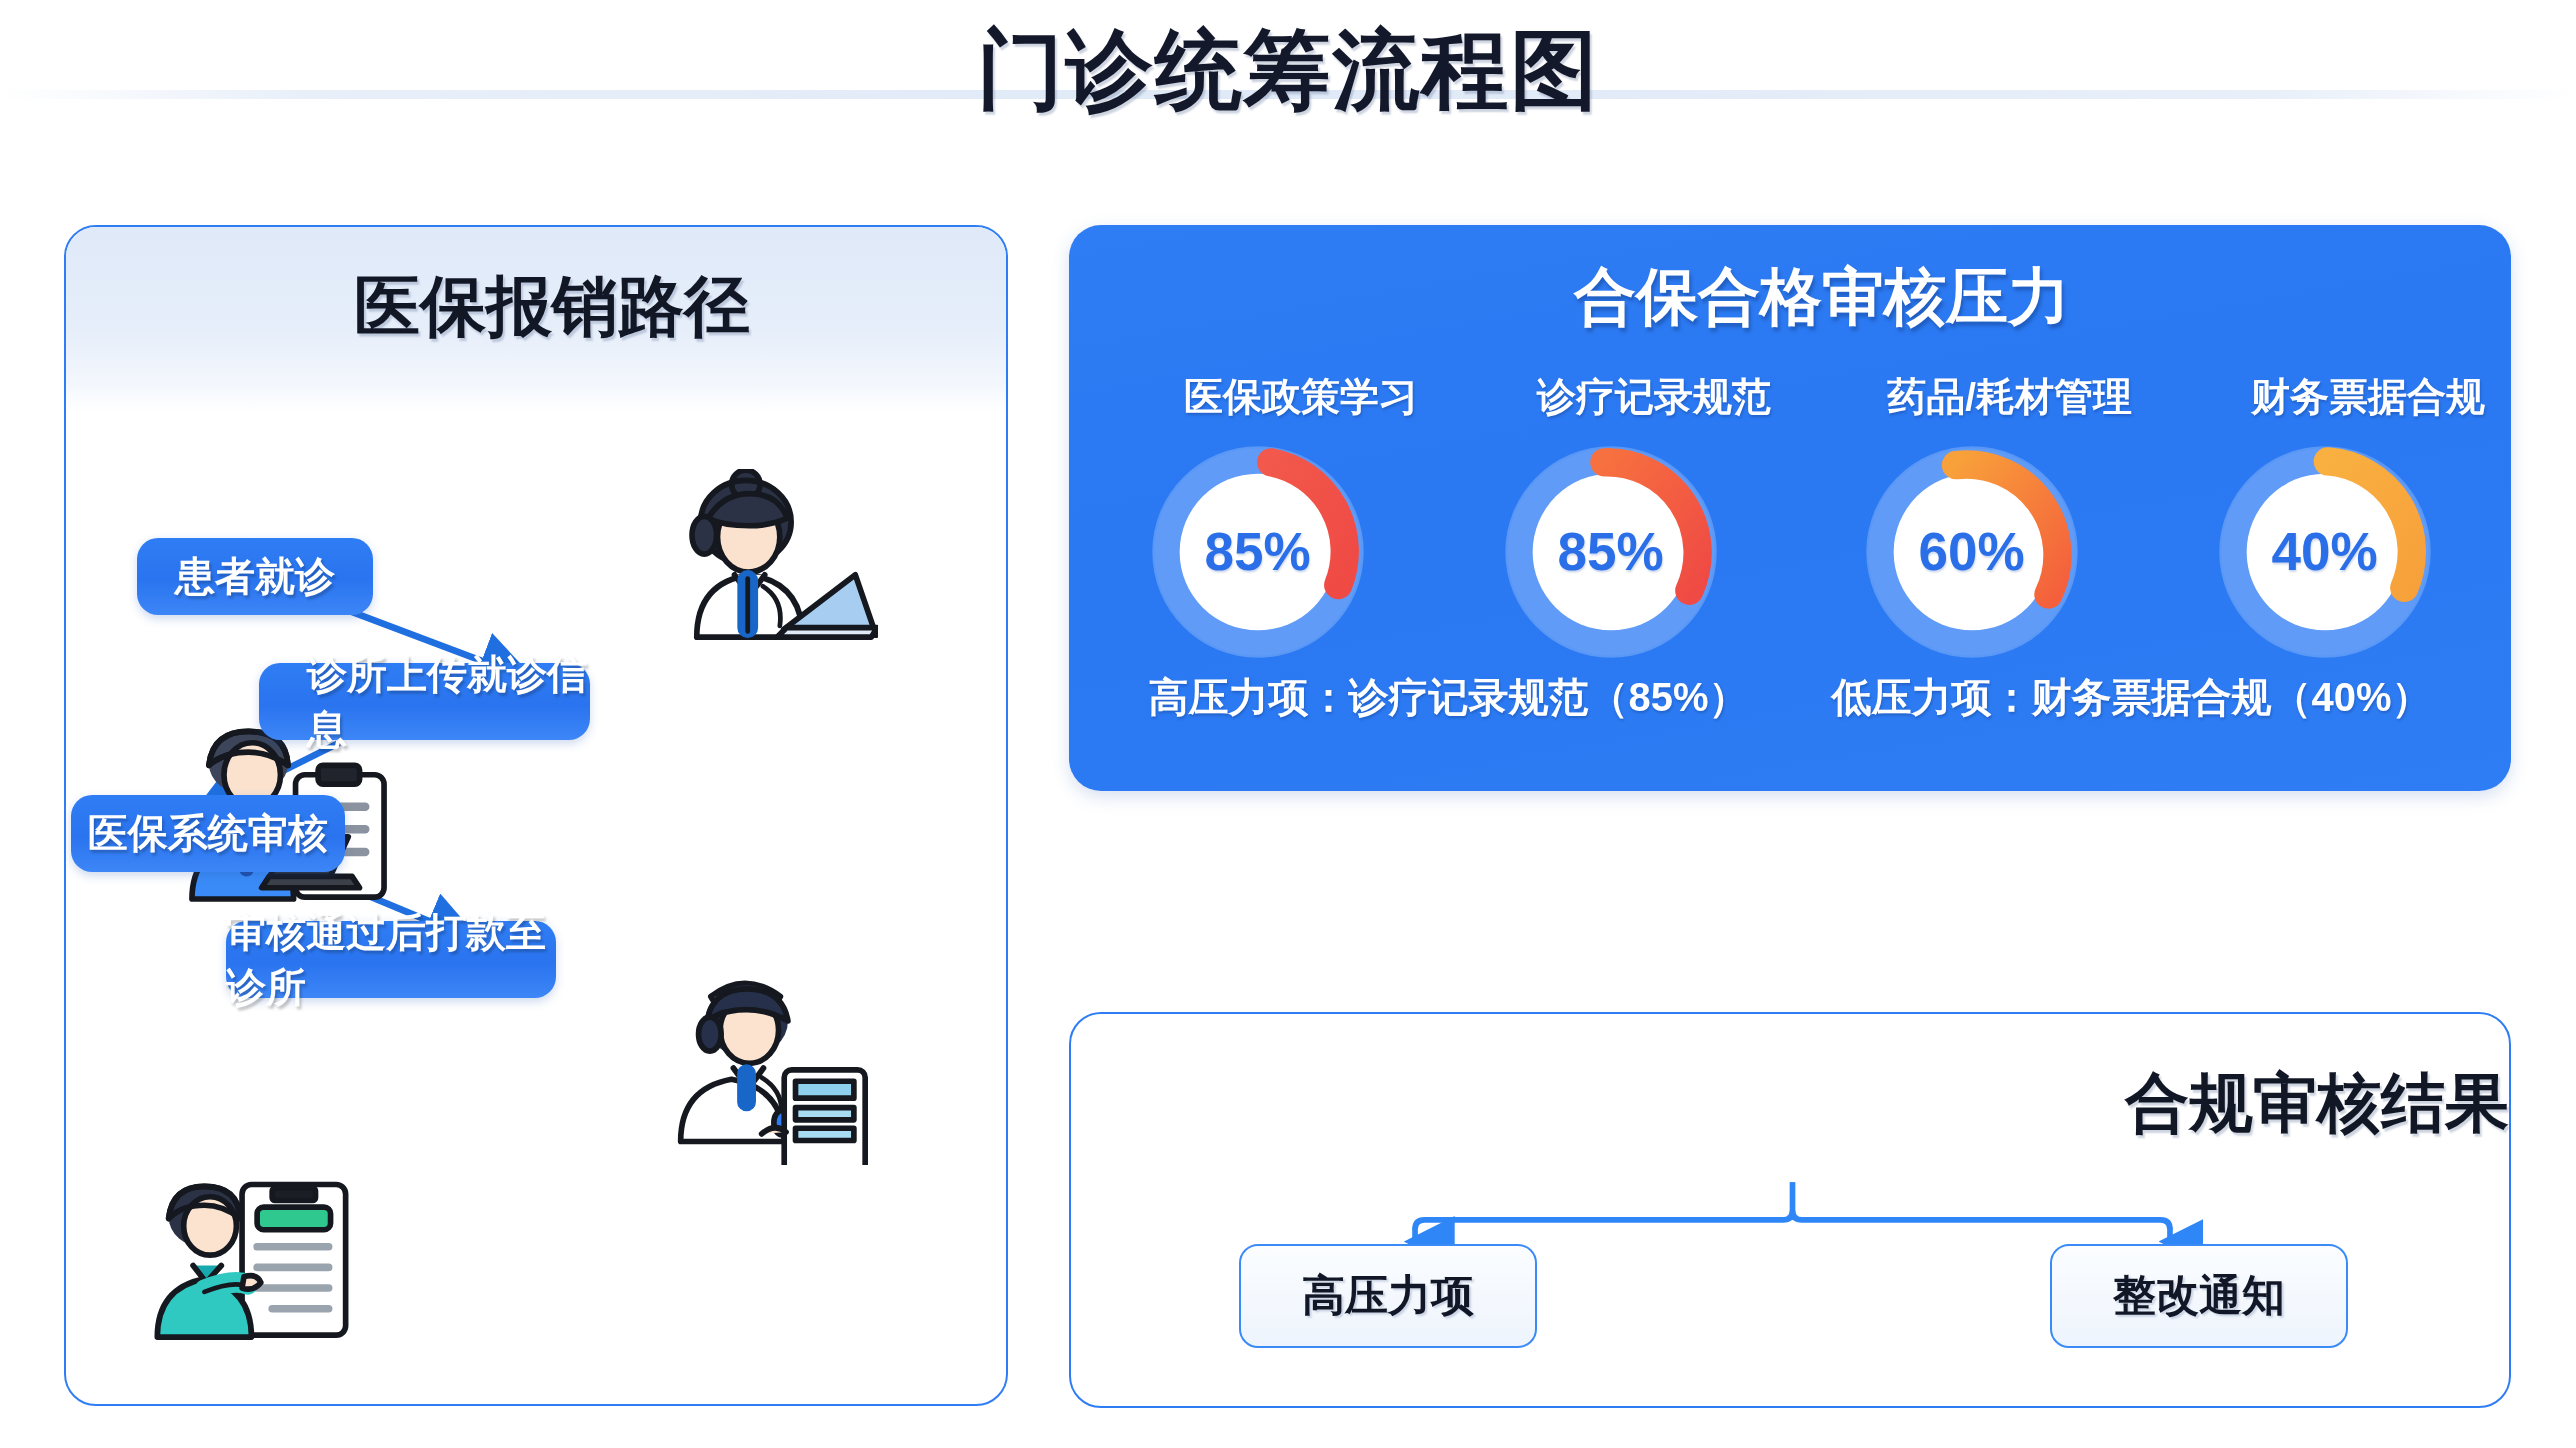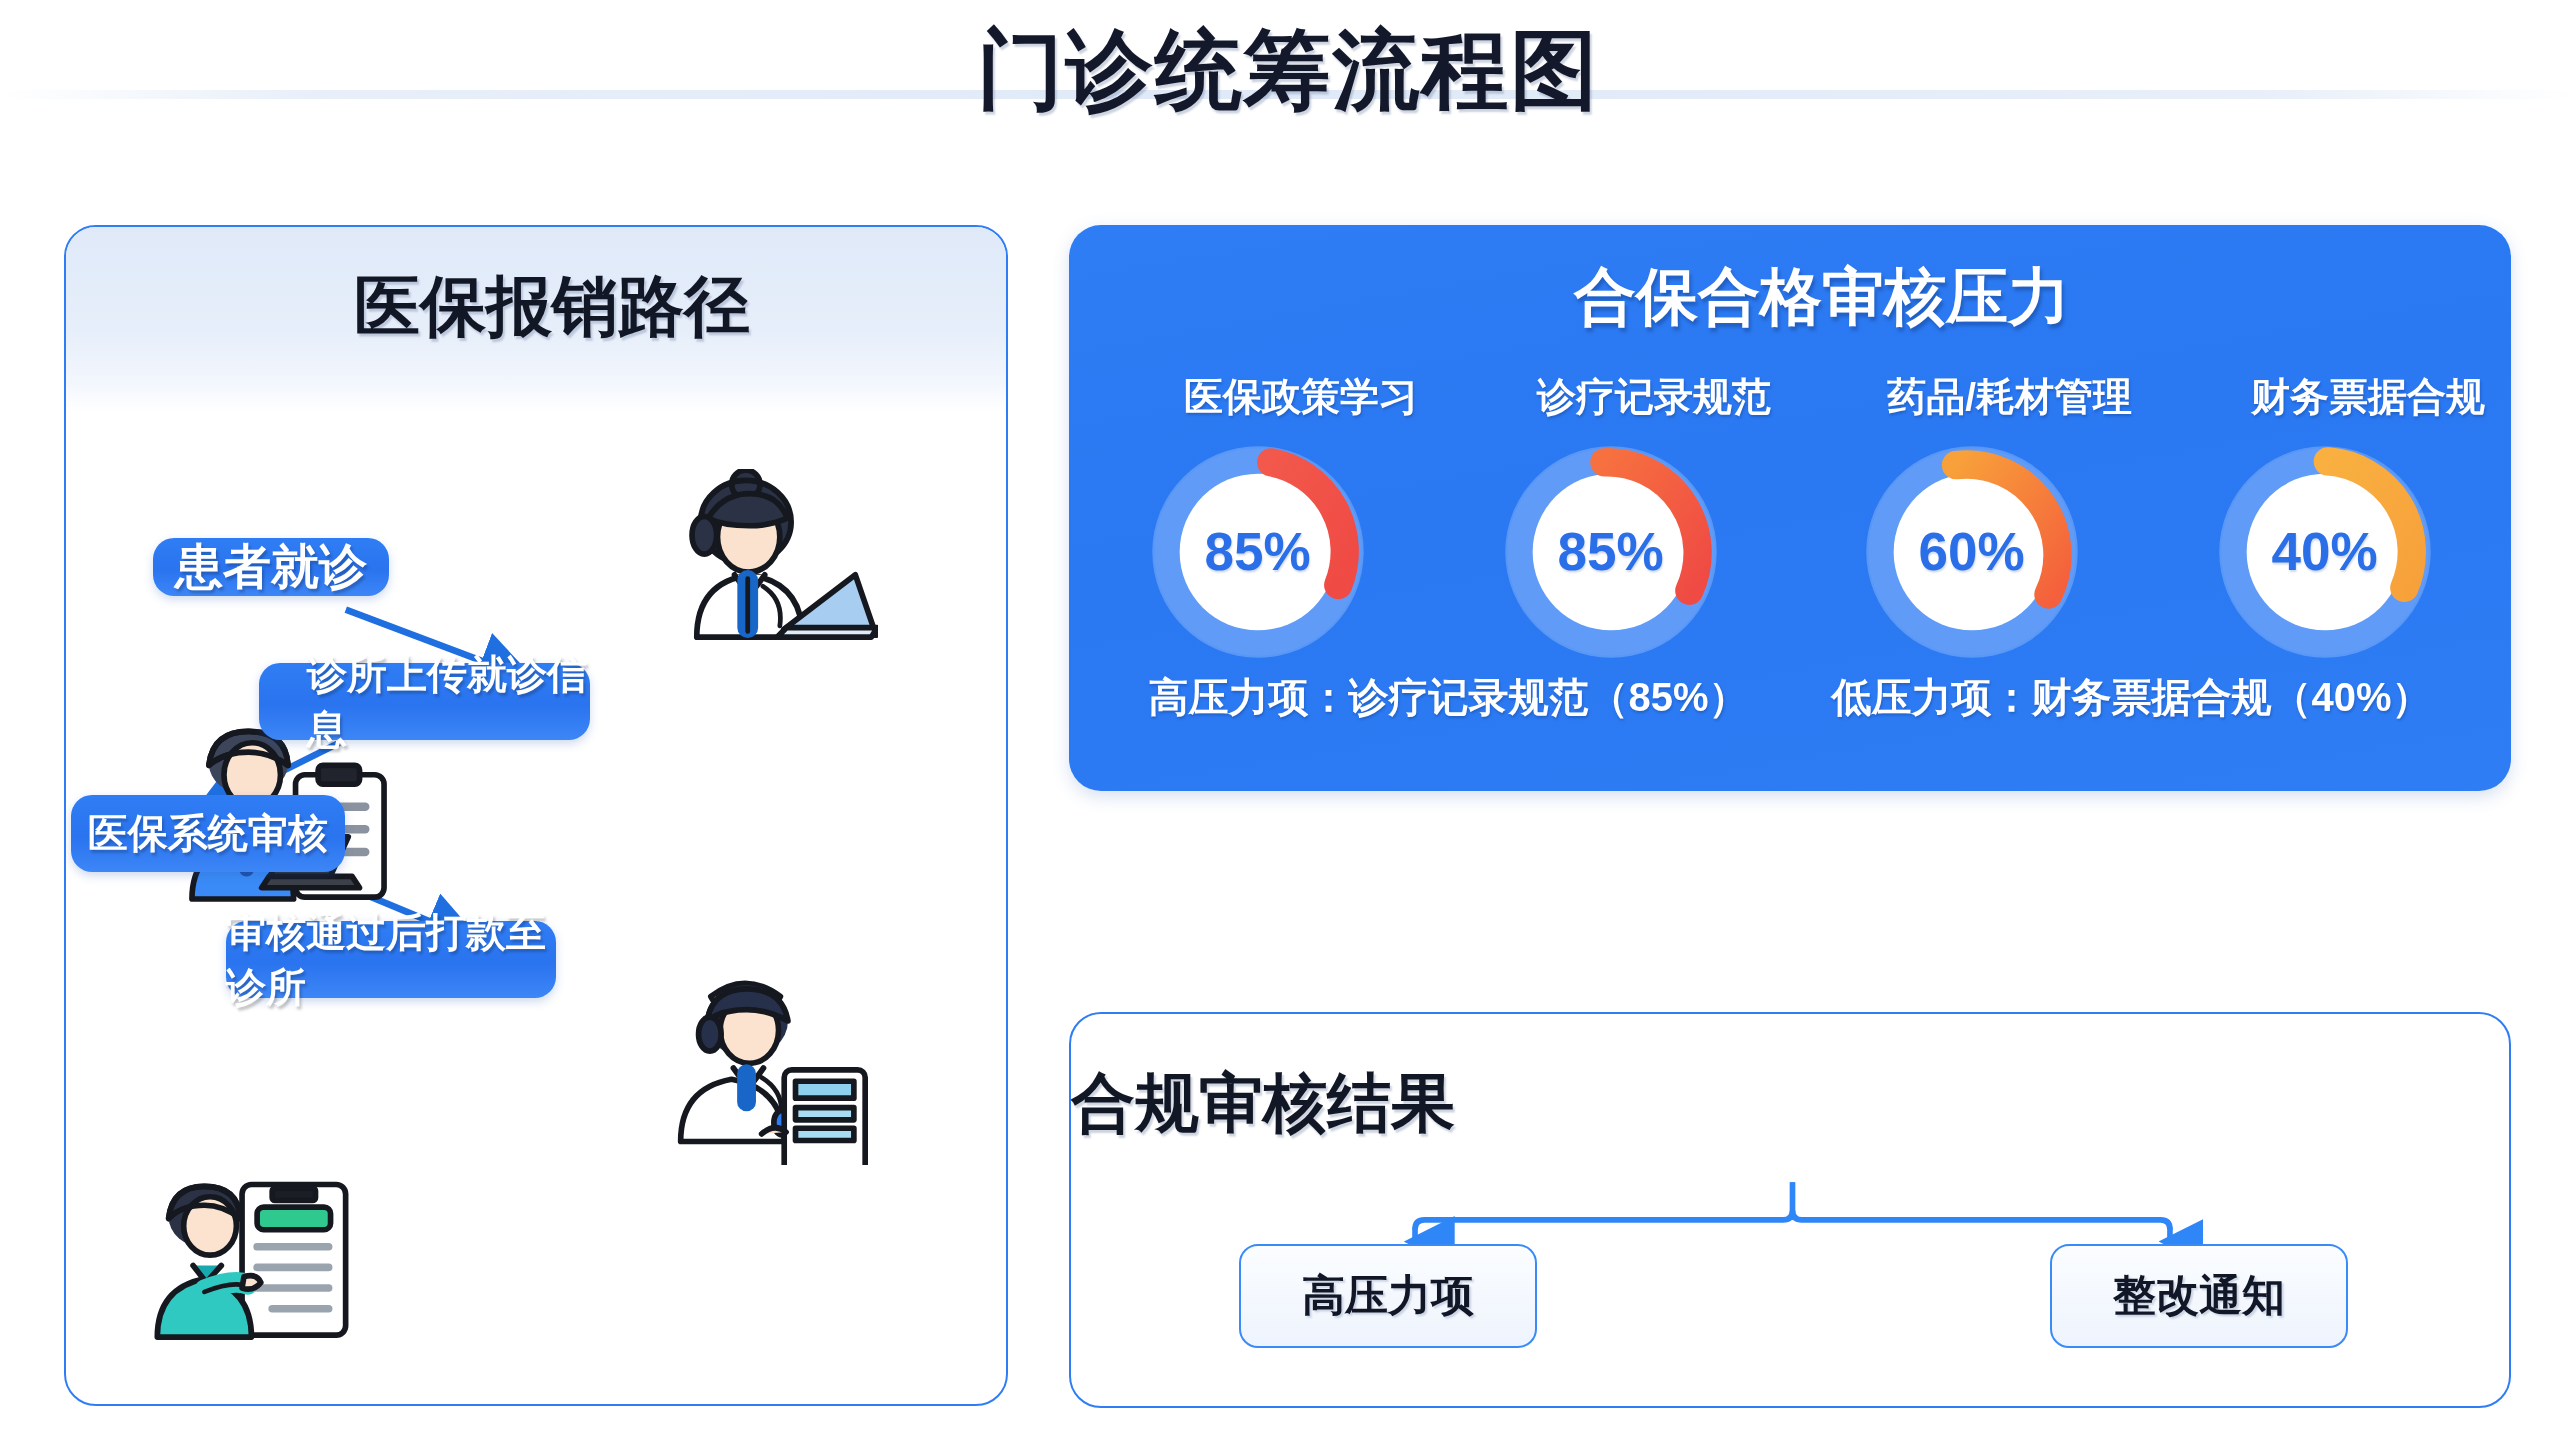--- a/index.html
+++ b/index.html
@@ -48,21 +48,21 @@
   }
   .flow-box{
     position:absolute;
     background:linear-gradient(180deg,#2f7df4 0%,#2a74ef 55%,#3d86f7 100%);
     border-radius:21px;
     color:#ffffff;font-weight:bold;
     display:flex;align-items:center;justify-content:center;
     text-shadow:1.9px 2.8px 2.8px rgba(0,0,0,.22);
     box-shadow:0 3.8px 9.4px rgba(40,90,180,.22);
   }
-  #flow-box-0{left:87px;  top:311px; width:236px;height:58px;font-size:48px;}
+  #flow-box-0{left:71px;  top:311px; width:236px;height:77px;font-size:40px;}
   #flow-box-1{left:193px; top:436px; width:283px;height:77px;font-size:40px;padding-left:48px;}
   #flow-box-2{left:4.7px;   top:568px; width:274px;height:77px;font-size:40px;}
   #flow-box-3{left:160px; top:694px; width:330px;height:77px;font-size:40px;}
 
   .flow-arrow{position:absolute;}
 
   .illus{position:absolute;}
   #gauge-card-full{
     position:absolute;left:1069px;top:225px;width:1442px;height:566px;
     border-radius:32px;
@@ -98,21 +98,21 @@
   }
 
   
   #result-card{
     position:absolute;left:1069px;top:1012px;width:1442px;height:396px;
     border:2.8px solid #2f7df4;border-radius:32px;
     background:#ffffff;box-sizing:border-box;overflow:hidden;
   }
   #result-card-title{
     position:absolute;left:0;top:45px;width:100%;
-    text-align:left;font-size:64px;line-height:89px;font-weight:bold;
+    text-align:right;font-size:64px;line-height:89px;font-weight:bold;
     color:#121726;
     text-shadow:1.9px 2.8px 1.9px rgba(90,110,150,.30);
   }
   .result-box{
     position:absolute;top:230px;width:298px;height:104px;
     border:2.8px solid #3a8bf7;border-radius:19px;
     background:linear-gradient(180deg,#fbfdff 0%,#eef4fd 100%);
     display:flex;align-items:center;justify-content:center;
     font-size:43px;font-weight:bold;color:#111726;
     text-shadow:1.9px 1.9px 1.9px rgba(110,130,170,.30);

